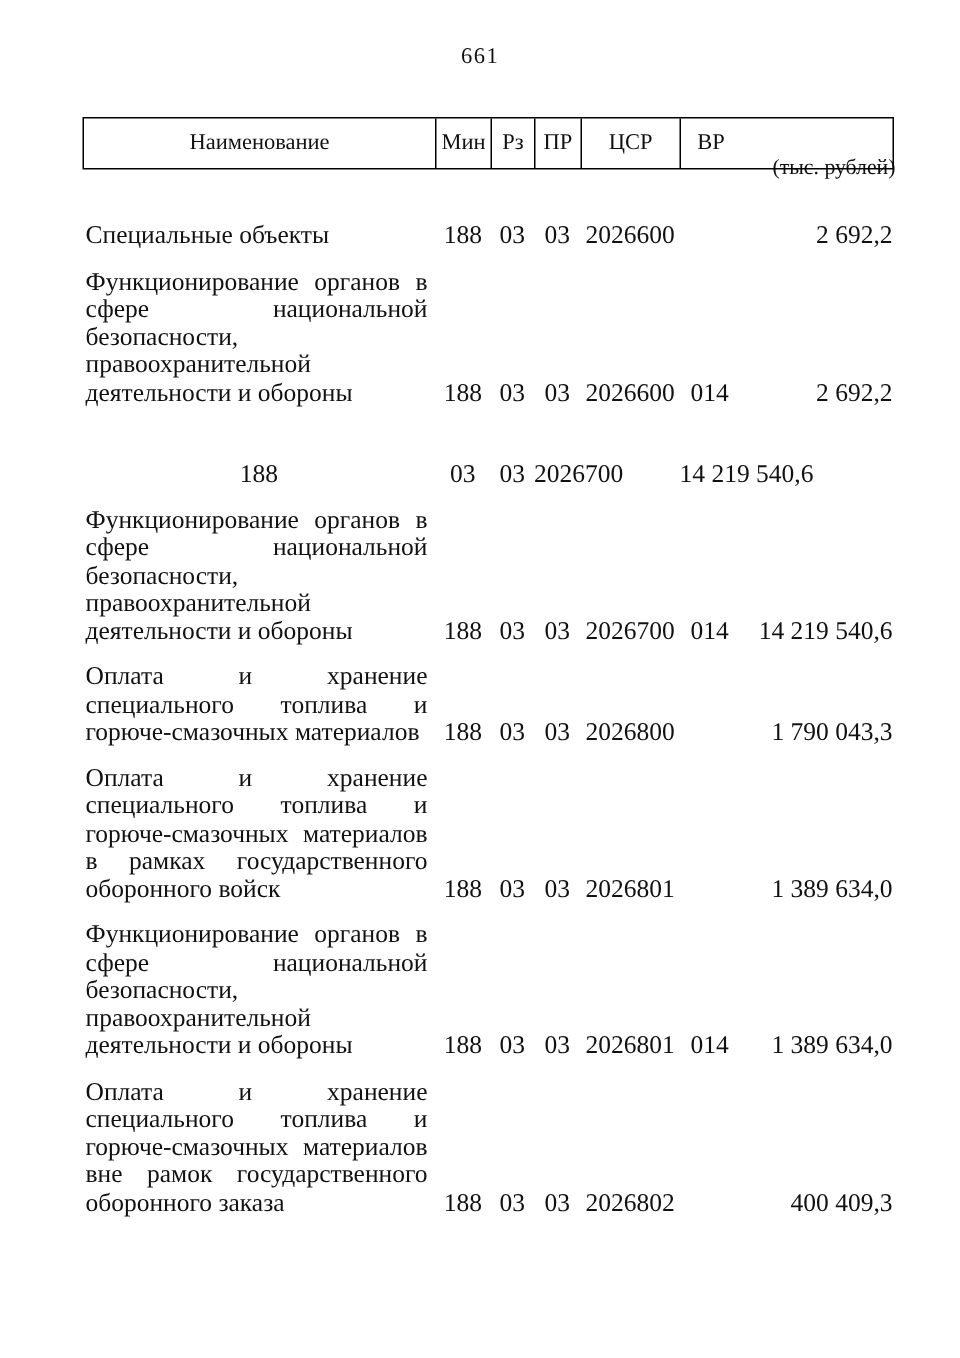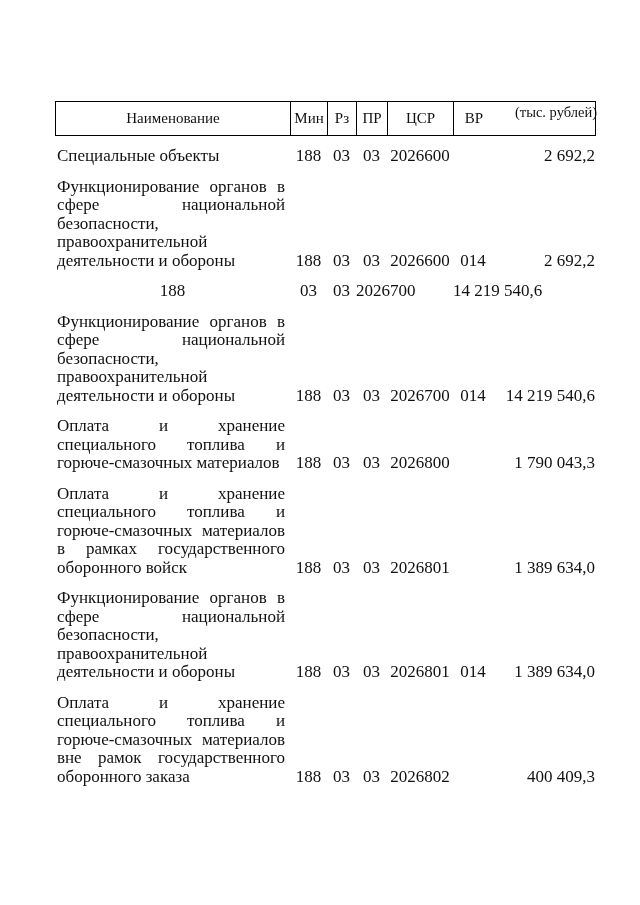--- a/index.html
+++ b/index.html
@@ -34,21 +34,20 @@
   .doc-table {
     position: absolute;
     top: 78px;
     left: 55px;
     width: 541px;
   }
   .thead {
     display: grid;
     grid-template-columns: 235px 37px 29px 31px 66px 40px 103px;
     border: 1.5px solid #000;
-    margin-top: 23px;
   }
   .th {
     border-right: 1px solid #000;
     display: flex;
     align-items: center;
     justify-content: center;
     font-size: 15px;
     padding: 8px 2px;
     text-align: center;
   }
@@ -61,27 +60,28 @@
     margin-bottom: 12px;
     font-size: 17px;
     line-height: 18.5px;
   }
   .td.name {
     text-align: justify;
     padding-left: 2px;
     padding-right: 5px;
   }
   .td.c   { text-align: center; white-space: nowrap; }
-  .td.sum { text-align: right;  white-space: nowrap; padding-right: 1px; }
+  .td.sum { text-align: right;  white-space: nowrap; padding-right: 1px; margin-top: 24px; }
 </style>
 </head>
 <body>
 
 <div class="page">
 
+  <div class="page-number">661</div>
 
   <div class="unit-note">(тыс. рублей)</div>
 
   <div class="doc-table">
 
     <div class="thead">
       <div class="th">Наименование</div>
       <div class="th">Мин</div>
       <div class="th">Рз</div>
       <div class="th">ПР</div>

